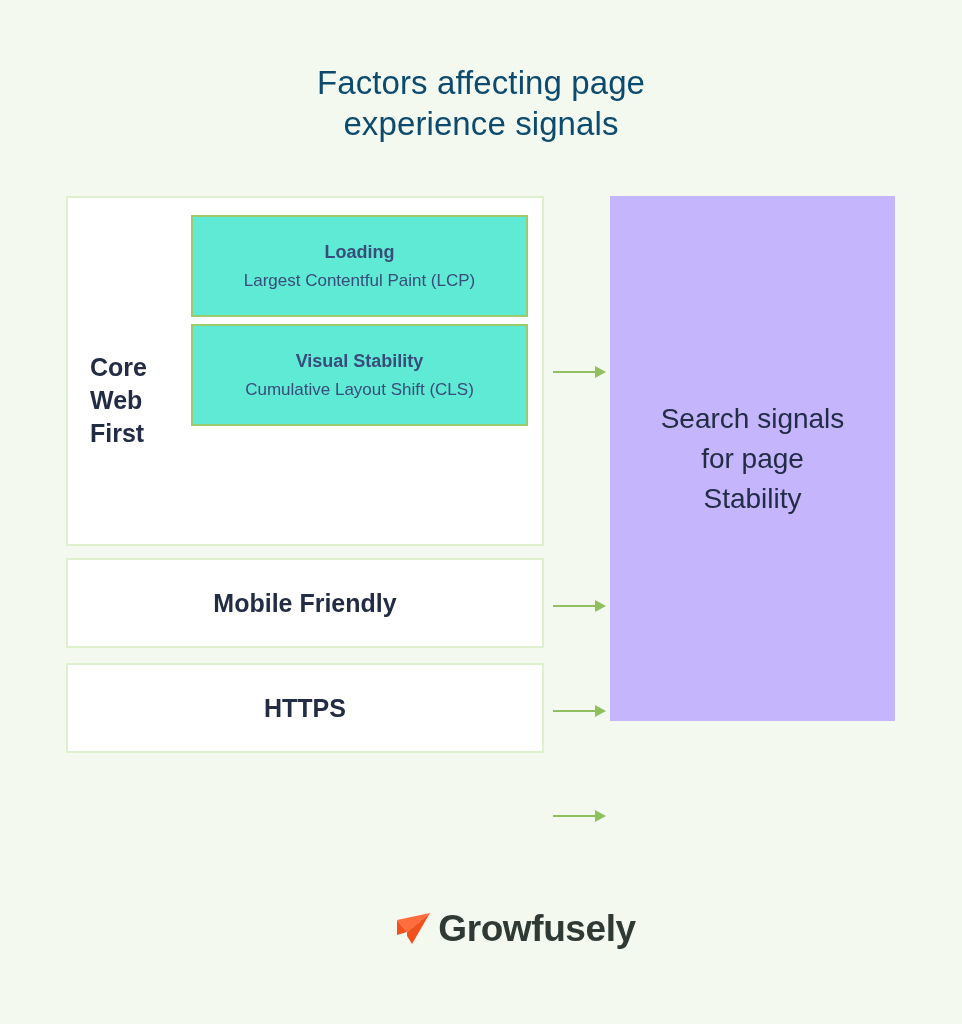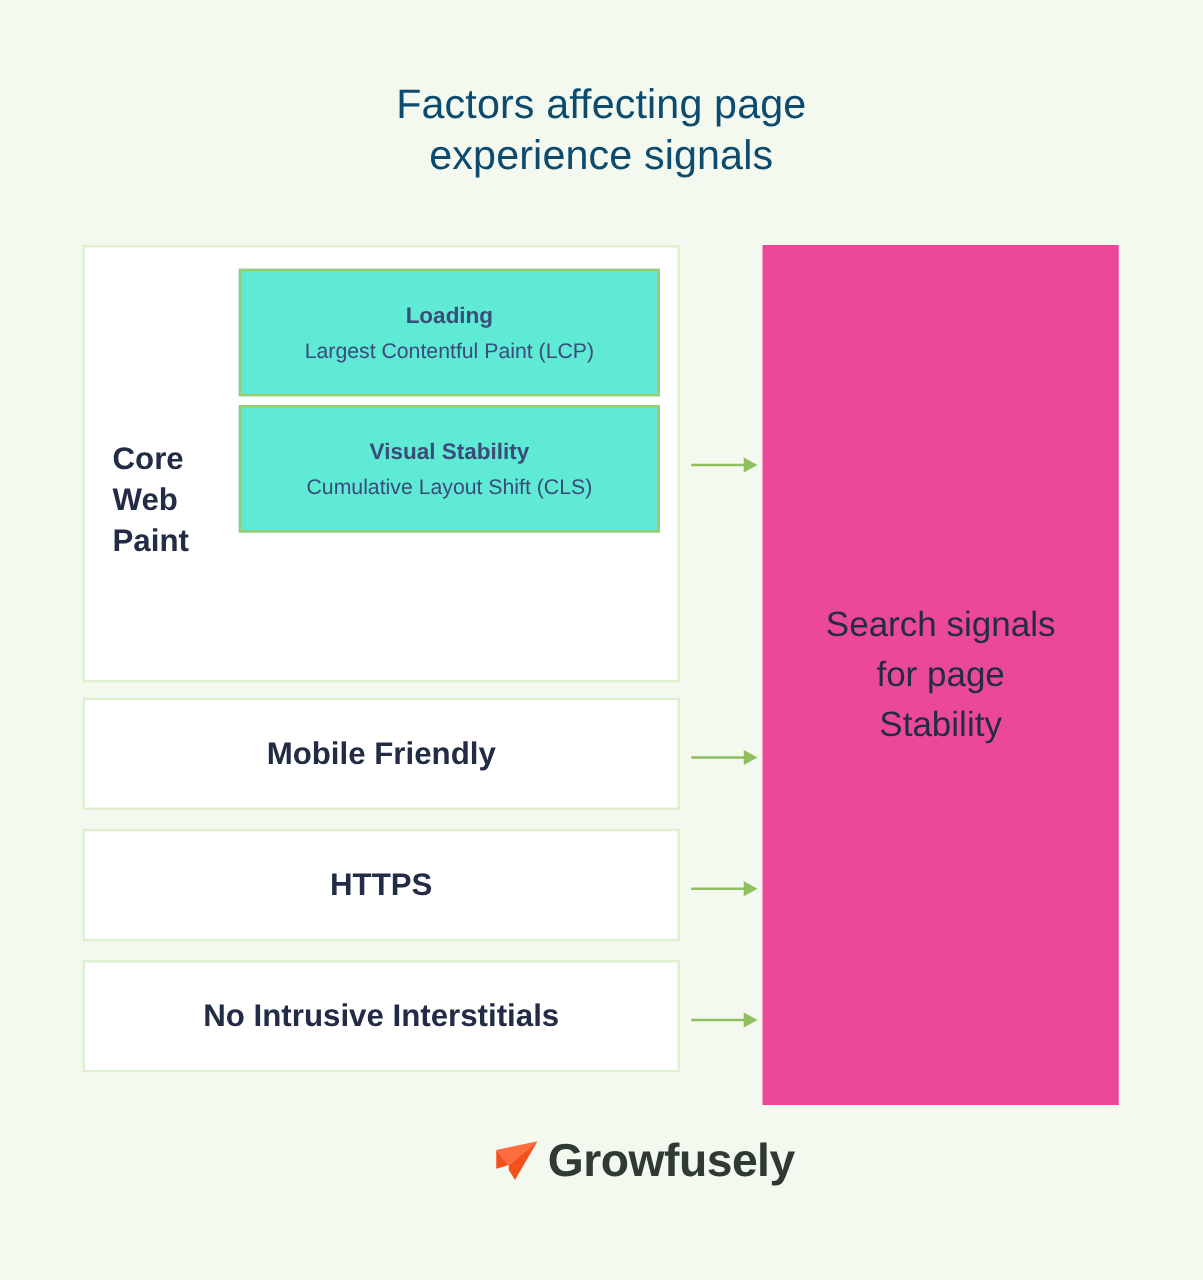--- a/index.html
+++ b/index.html
@@ -119,22 +119,22 @@
   #factor-0 { top: 558px; }
   #factor-1 { top: 663px; }
   #factor-2 { top: 768px; }
 
   
   .result-panel {
     position: absolute;
     left: 610px;
     top: 196px;
     width: 285px;
-    height: 688px;
-    background: #ec4899;
+    height: 525px;
+    background: #c4b5fd;
     display: flex;
     align-items: center;
     justify-content: center;
   }
   .result-text {
     font-size: 28px;
     line-height: 40px;
     color: #232C45;
     font-weight: 400;
     text-align: center;
@@ -204,44 +204,41 @@
   <span class="t-line">Factors affecting page</span>
   <span class="t-line">experience signals</span>
 </div>
 
 <div class="diagram">
 
   <div class="cwv-box">
     <div class="cwv-label">
       <span>Core</span>
       <span>Web</span>
-      <span>Paint</span>
+      <span>First</span>
     </div>
 
     <div class="cards">
       <div class="card">
         <div class="card-title">Loading</div>
         <div class="card-sub">Largest Contentful Paint (LCP)</div>
       </div>
       <div class="card">
         <div class="card-title">Visual Stability</div>
         <div class="card-sub">Cumulative Layout Shift (CLS)</div>
       </div>
     </div>
   </div>
 
   <div class="factor-box" id="factor-0">
     <div class="factor-text">Mobile Friendly</div>
   </div>
   <div class="factor-box" id="factor-1">
     <div class="factor-text">HTTPS</div>
   </div>
-  <div class="factor-box" id="factor-2">
-    <div class="factor-text">No Intrusive Interstitials</div>
-  </div>
 
   <div class="arrow" id="arrow-0">
     <div class="shaft"></div>
     <div class="head"></div>
   </div>
   <div class="arrow" id="arrow-1">
     <div class="shaft"></div>
     <div class="head"></div>
   </div>
   <div class="arrow" id="arrow-2">

